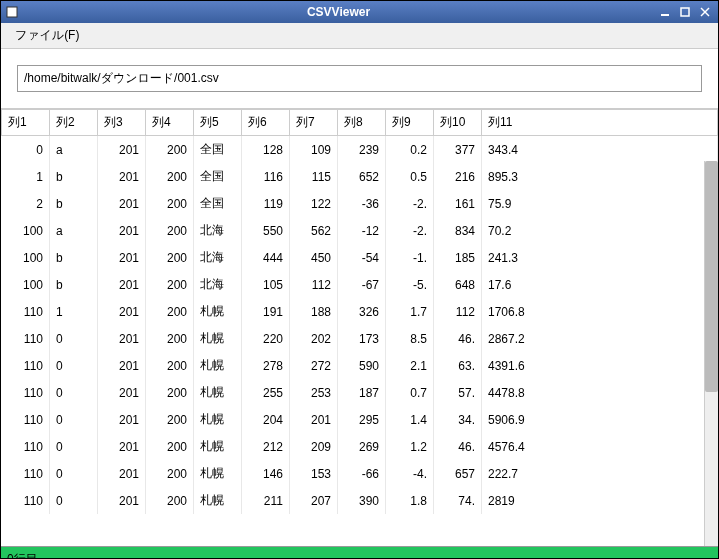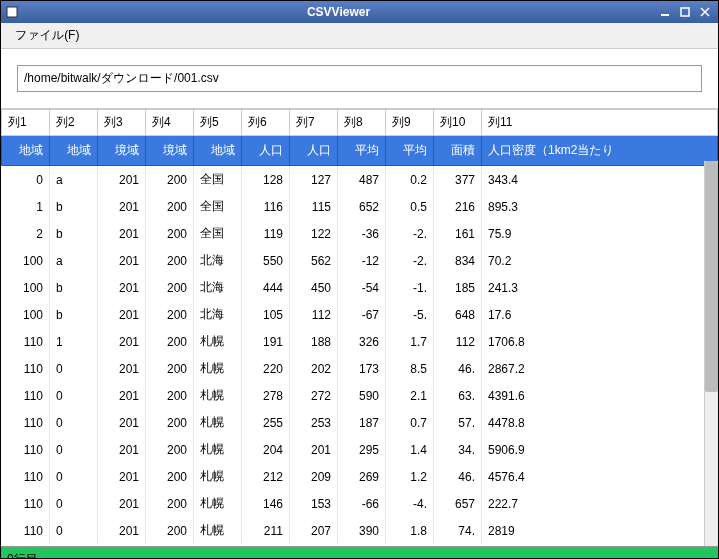--- a/index.html
+++ b/index.html
@@ -92,44 +92,31 @@
           <th class="colhdr">列3</th>
           <th class="colhdr">列4</th>
           <th class="colhdr">列5</th>
           <th class="colhdr">列6</th>
           <th class="colhdr">列7</th>
           <th class="colhdr">列8</th>
           <th class="colhdr">列9</th>
           <th class="colhdr">列10</th>
           <th class="colhdr">列11</th>
         </tr>
-      <tr id="subhdr-row">
-          <th class="subhdr">地域</th>
-          <th class="subhdr">地域</th>
-          <th class="subhdr">境域</th>
-          <th class="subhdr">境域</th>
-          <th class="subhdr">地域</th>
-          <th class="subhdr">人口</th>
-          <th class="subhdr">人口</th>
-          <th class="subhdr">平均</th>
-          <th class="subhdr">平均</th>
-          <th class="subhdr">面積</th>
-          <th class="subhdr last">人口密度（1km2当たり</th>
-        </tr>
     </thead>
     <tbody id="data-body">
         <tr>
           <td>0</td>
           <td class="left">a</td>
           <td>201</td>
           <td>200</td>
           <td class="left">全国</td>
           <td>128</td>
-          <td>127</td>
-          <td>487</td>
+          <td>109</td>
+          <td>239</td>
           <td>0.2</td>
           <td>377</td>
           <td class="left">343.4</td>
         </tr>
         <tr>
           <td>1</td>
           <td class="left">b</td>
           <td>201</td>
           <td>200</td>
           <td class="left">全国</td>

